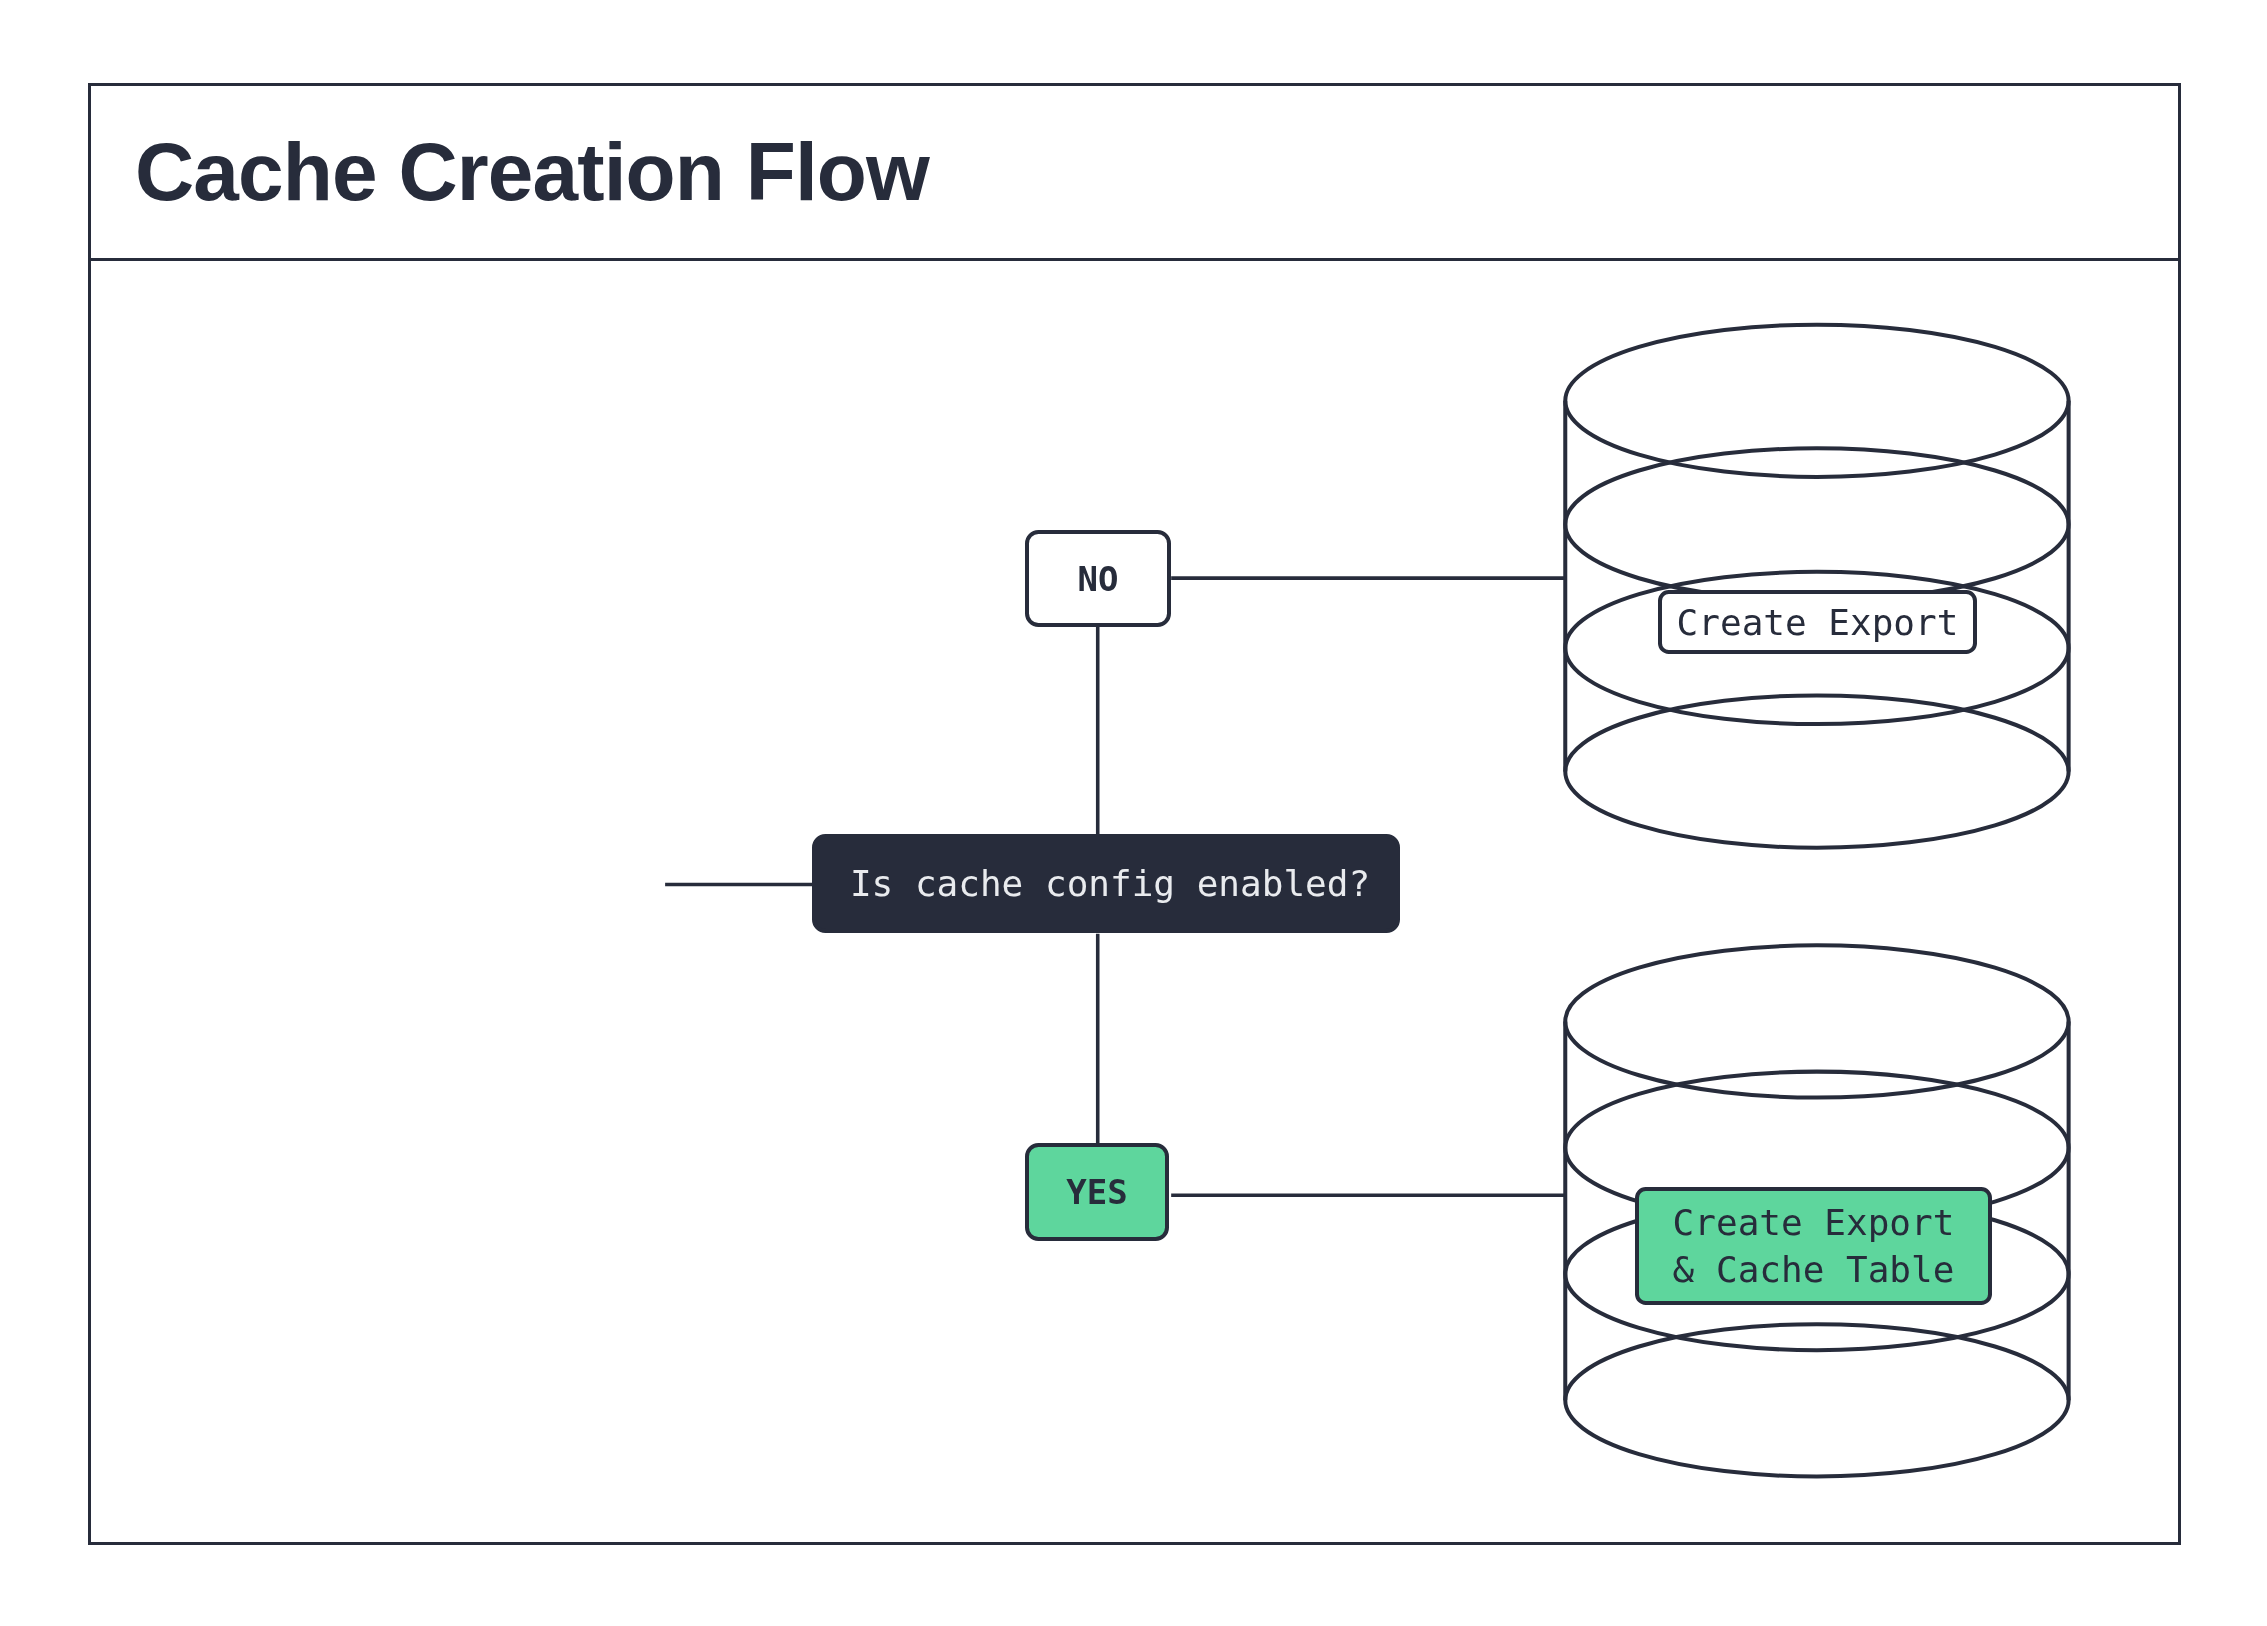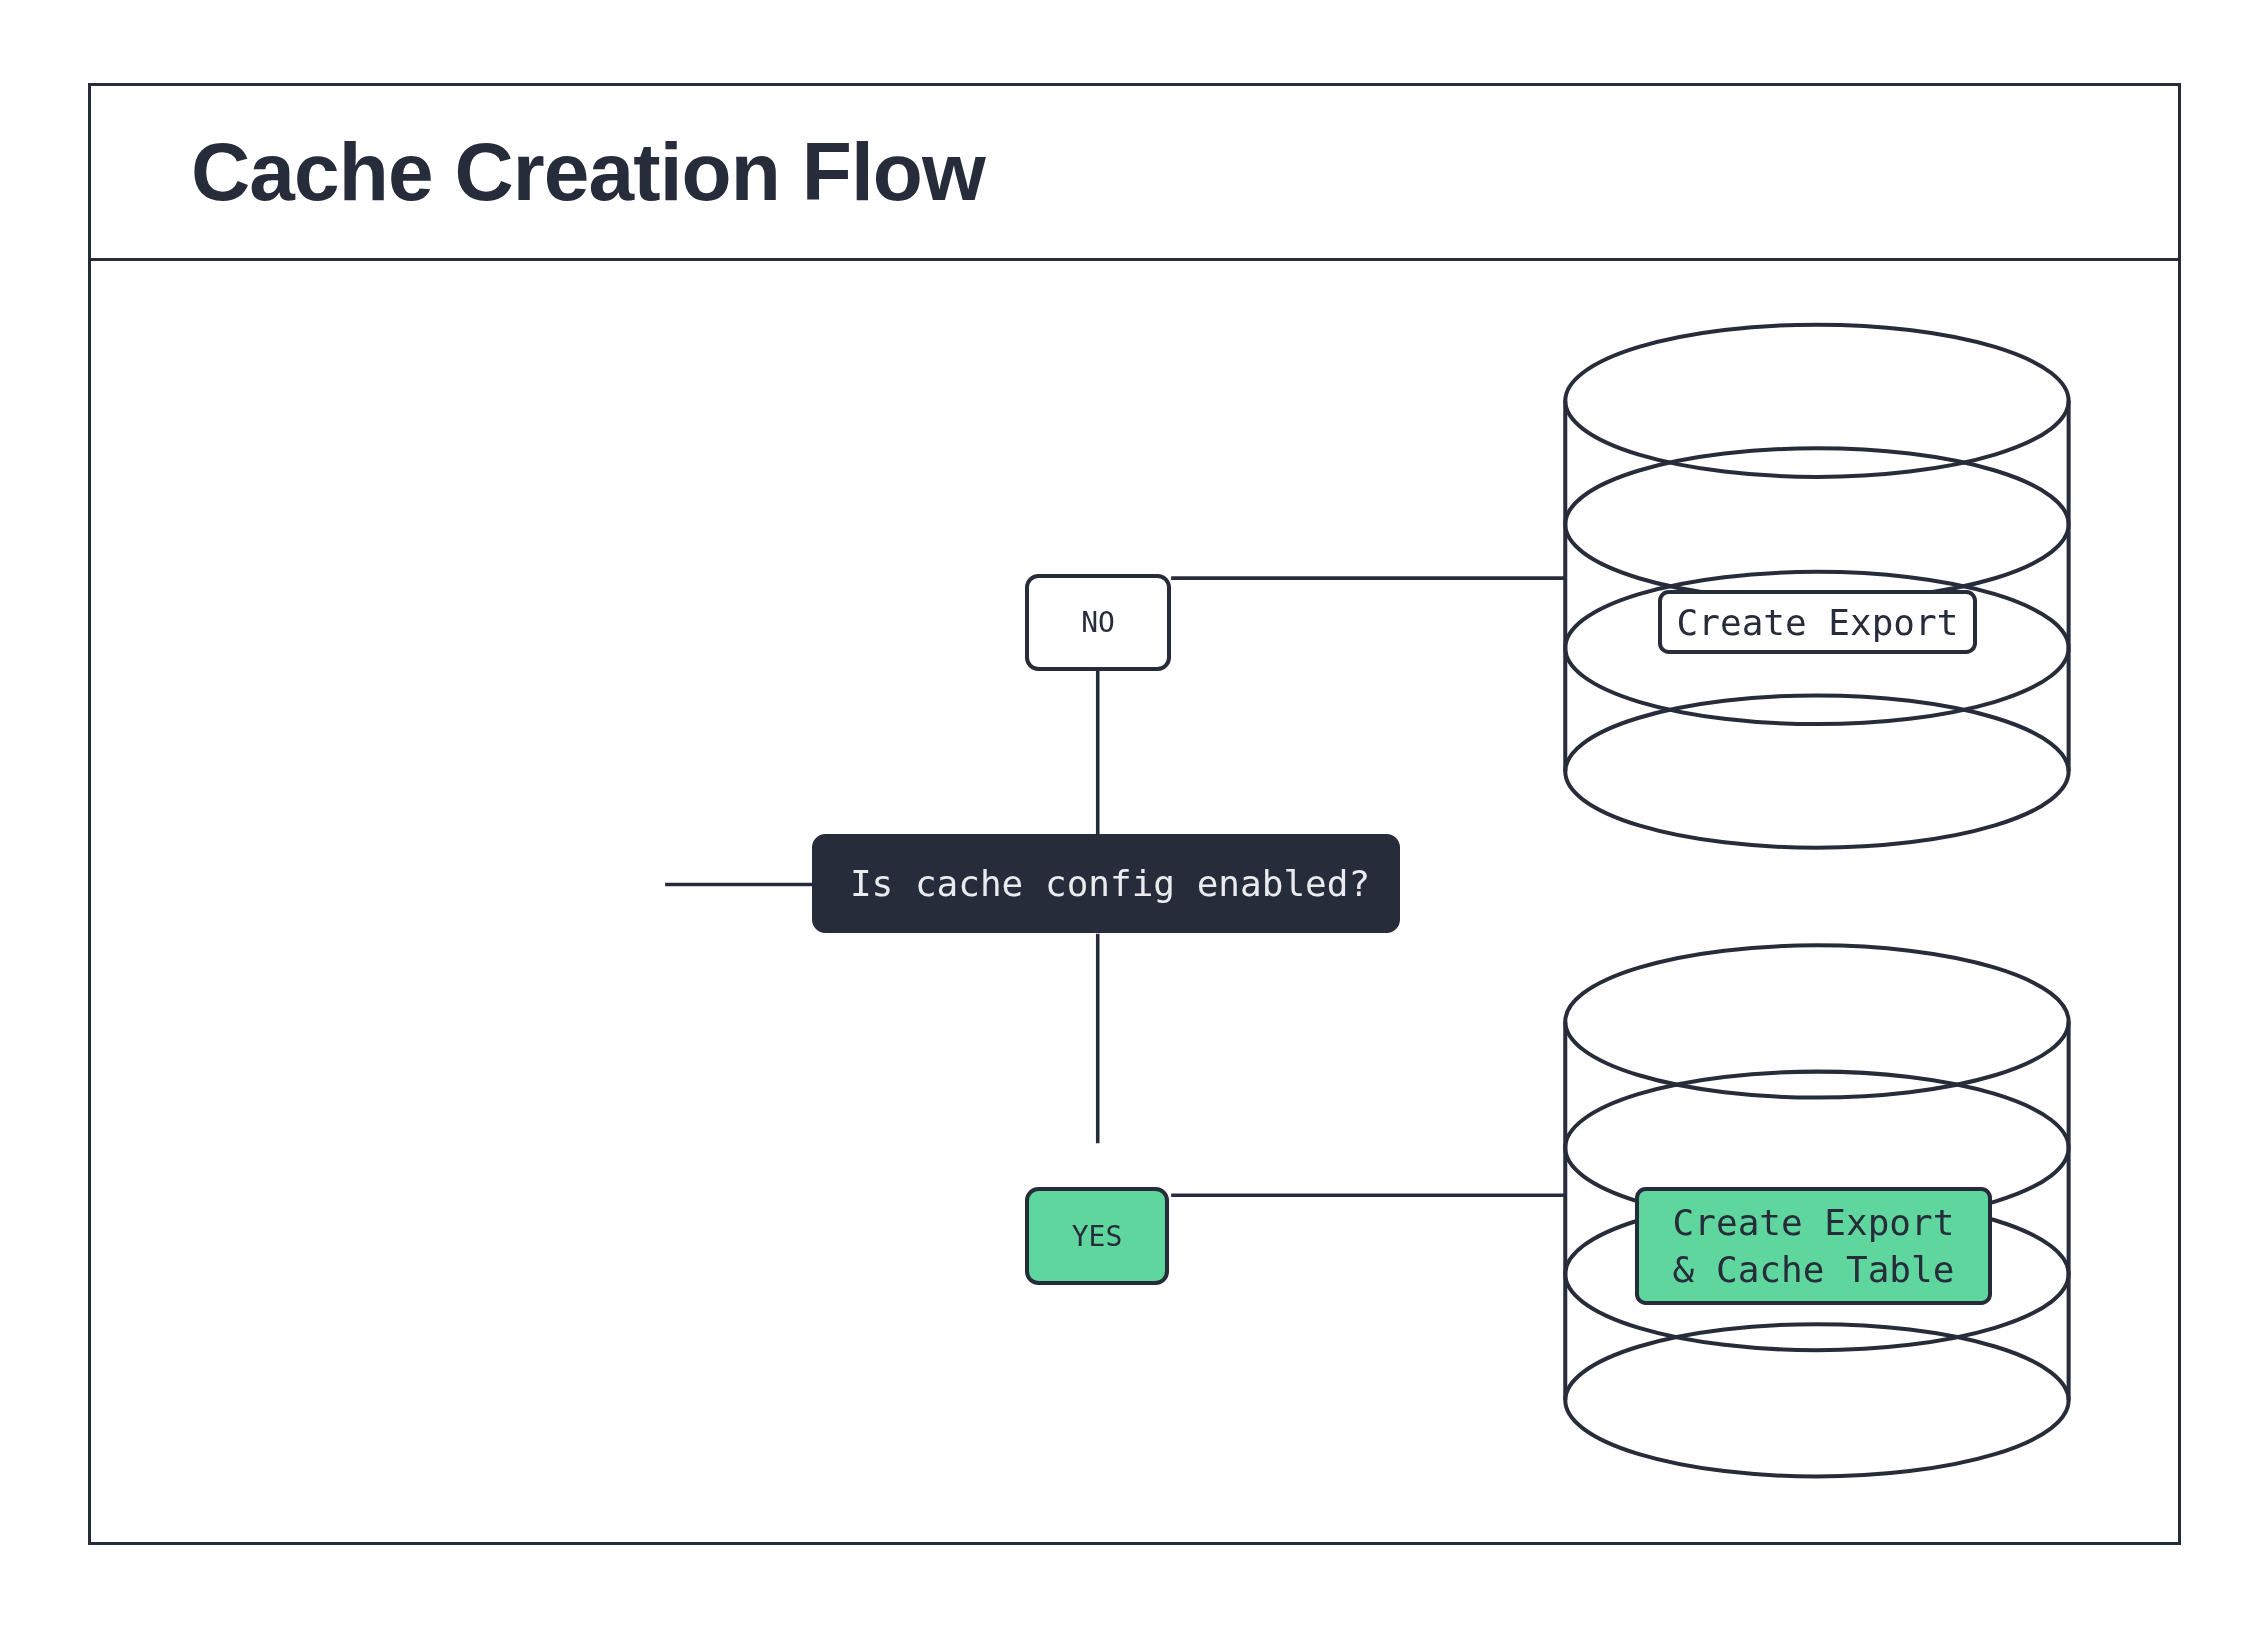--- a/index.html
+++ b/index.html
@@ -25,21 +25,21 @@
     border: 3.6px solid var(--navy);
     background: var(--white);
   }
   .titlebar {
     position: absolute;
     left: 0; top: 0; right: 0;
     height: 175px;
     border-bottom: 3.6px solid var(--navy);
     display: flex;
     align-items: center;
-    padding-left: 100px;
+    padding-left: 44px;
   }
   .title {
     font-family: "Liberation Sans", sans-serif;
     font-weight: 700;
     font-size: 82px;
     letter-spacing: -0.9px;
     color: var(--navy);
   }
   .canvas {
     position: absolute;
@@ -64,21 +64,21 @@
     align-items: center;
     justify-content: center;
     text-align: center;
     font-size: 36px;
     color: var(--navy);
     background: var(--white);
     white-space: nowrap;
   }
   .node.green { background: var(--green); }
   .node.dark  { background: var(--navy); color: var(--light-text); padding-left: 8px; }
-  .node.branch { font-weight: 400; font-size: 28px; margin-top: 44px; }
+  .node.branch { font-weight: 700; font-size: 34px; }
   .dblabel {
     position: absolute;
     border: 4.5px solid var(--navy);
     border-radius: 10.7px;
     display: flex;
     flex-direction: column;
     align-items: center;
     justify-content: center;
     text-align: center;
     font-size: 36px;

